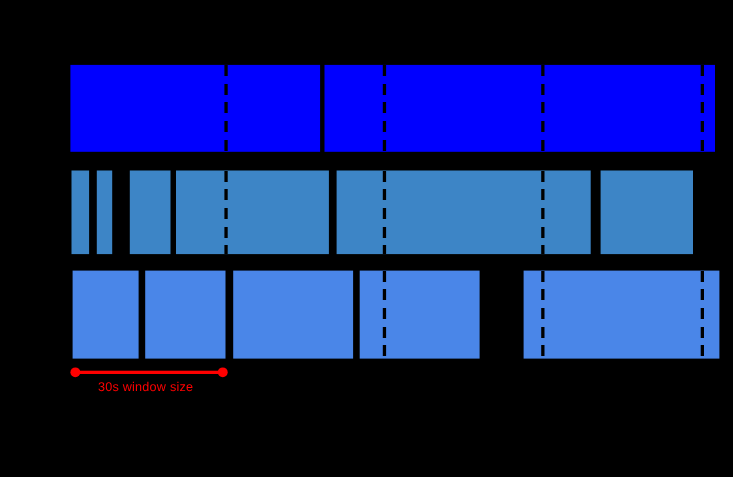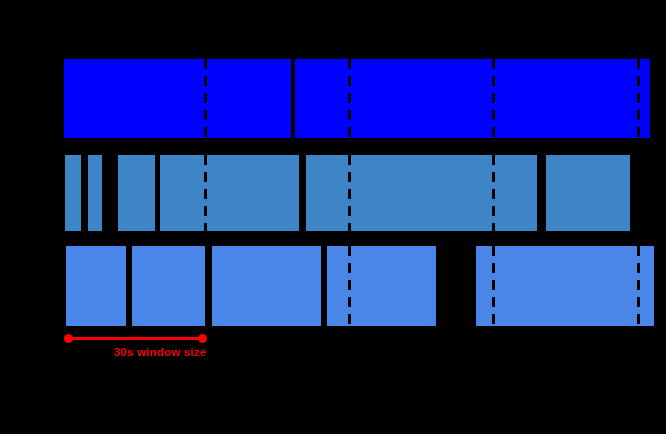--- a/index.html
+++ b/index.html
@@ -37,25 +37,24 @@
     height: 3px;
   }
   .measure-dot {
     position: absolute;
     width: 9px;
     height: 9px;
     border-radius: 50%;
   }
   .measure-label {
     position: absolute;
-    font-weight: bold;
+    font-weight: normal;
     font-size: 11.5px;
     letter-spacing: 0.2px;
     white-space: nowrap;
-    margin-left: 25px;
   }
 </style>
 </head>
 <body>
 
 <div class="canvas" style="width: 666px; height: 434px; background: rgb(0, 0, 0);">
   <div>
     <div class="measure-line" style="left: 68px; top: 337px; width: 135px; background: rgb(255, 0, 0);"></div>
     <div class="measure-dot" style="left: 64px; top: 334px; background: rgb(255, 0, 0);"></div>
     <div class="measure-dot" style="left: 198px; top: 334px; background: rgb(255, 0, 0);"></div>

